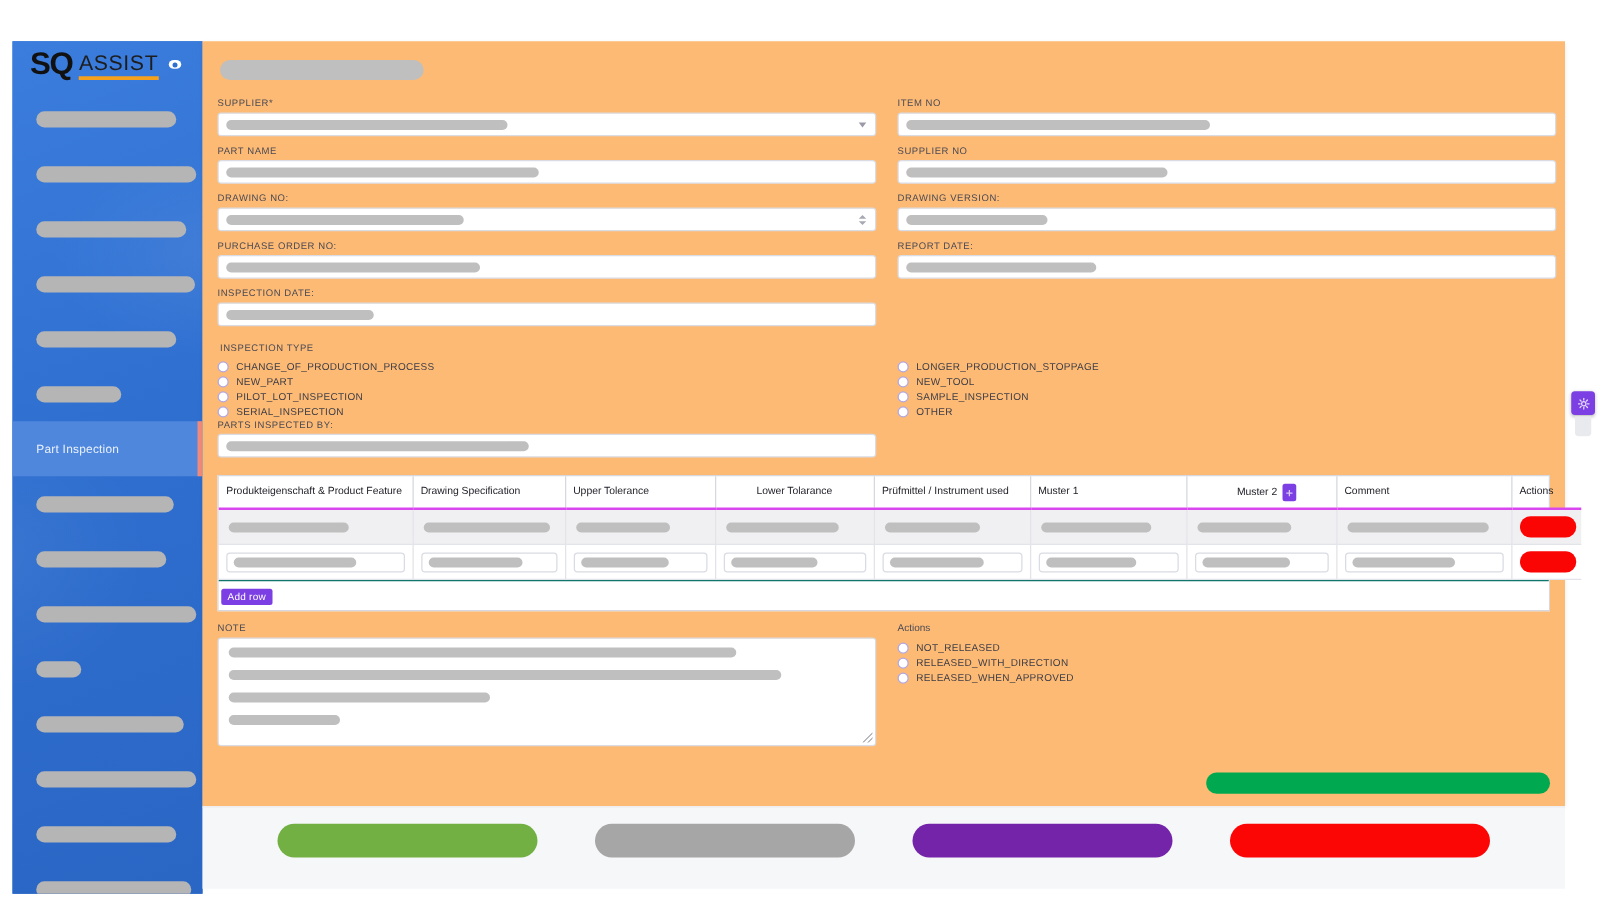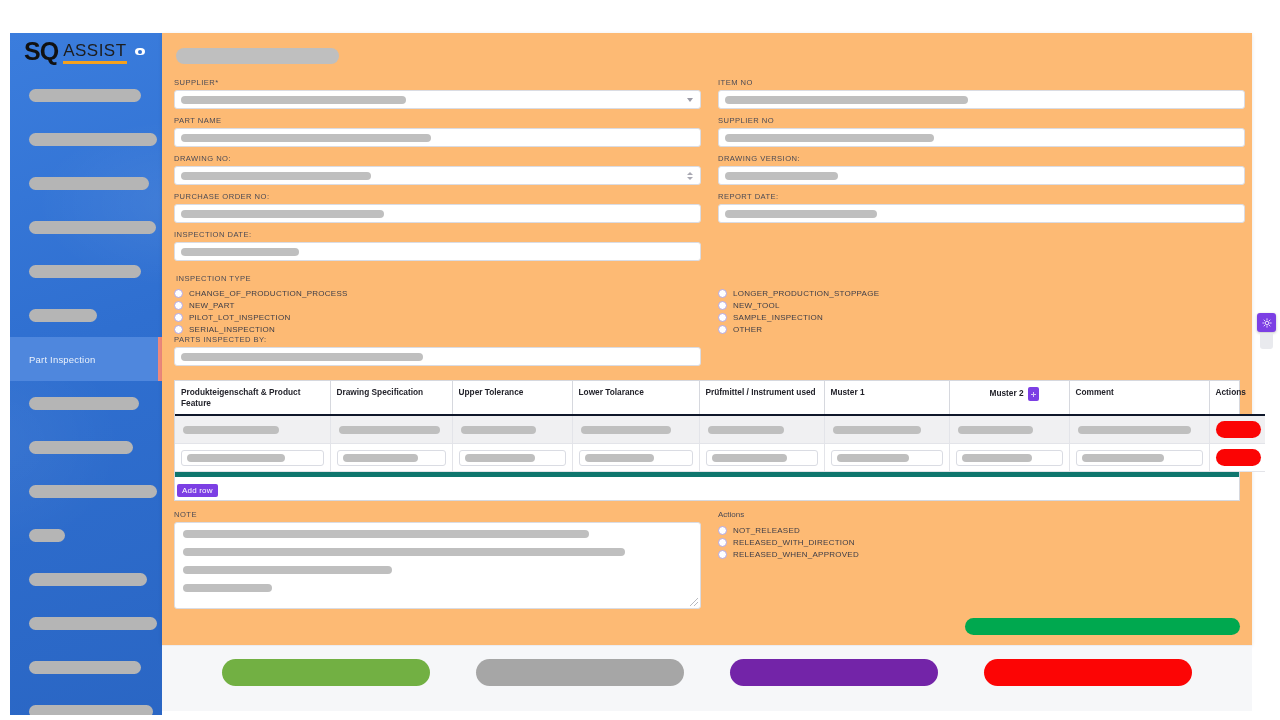--- a/index.html
+++ b/index.html
@@ -153,24 +153,24 @@
 
   
   .tbl-wrap {
     margin-top: 7px;
     border: 1px solid #d6d8de;
     background: #ffffff;
   }
   table.tbl { width: 100%; border-collapse: collapse; table-layout: fixed; }
   table.tbl th {
     text-align: left; vertical-align: top;
-    font-size: 8.3px; font-weight: bold; color: #23232b;
+    font-size: 8.3px; font-weight: normal; color: #23232b;
     padding: 6px 6px 5px 6px;
     border-right: 1px solid #d6d8de;
-    border-bottom: 2px solid #0f172a;
+    border-bottom: 2px solid #d946ef;
     line-height: 11px;
   }
   table.tbl th:last-child { border-right: none; }
   table.tbl td {
     border-right: 1px solid #e3e4e9;
     border-bottom: 1px solid #e3e4e9;
     padding: 5px 6px;
     vertical-align: middle;
   }
   table.tbl td:last-child { border-right: none; }
@@ -189,21 +189,21 @@
     width: 11px; height: 14px; border-radius: 2px;
     background: #7c3fe4; margin-left: 4px; position: relative;
   }
   .badge-plus::before, .badge-plus::after {
     content: ""; position: absolute; background: #d9c8f7;
   }
   .badge-plus::before { left: 3px; top: 6.5px; width: 5px; height: 1px; }
   .badge-plus::after  { left: 5px; top: 4.5px; width: 1px; height: 5px; }
 
   .addrow-bar {
-    border-top: 5px solid #0f766e;
+    border-top: 1px solid #0f766e;
     background: #ffffff; padding: 2px 0 3px 2px;
   }
   .btn-addrow {
     display: inline-block;
     background: #7c3fe4; color: #ffffff;
     font-size: 8px; padding: 2px 5px; border-radius: 2px;
     letter-spacing: 0.2px;
   }
 
   
@@ -456,21 +456,21 @@
         </div>
       </div>
 
       <div class="tbl-wrap">
         <table class="tbl">
           <thead>
             <tr id="tbl-head-row">
                 <th style="width: 155px;"><span>Produkteigenschaft &amp; Product Feature</span></th>
                 <th style="width: 122px;"><span>Drawing Specification</span></th>
                 <th style="width: 120px;"><span>Upper Tolerance</span></th>
-                <th style="width: 127px;"><span>Lower Tolarance</span></th>
+                <th style="width: 127px; text-align: center;"><span>Lower Tolarance</span></th>
                 <th style="width: 125px; margin-left: 40px;"><span>Prüfmittel / Instrument used</span></th>
                 <th style="width: 125px;"><span>Muster 1</span></th>
                 <th style="width: 120px; padding-left: 40px;"><span>Muster 2</span><span class="badge-plus"></span></th>
                 <th style="width: 140px;"><span>Comment</span></th>
                 <th style="width: 56px;"><span>Actions</span></th>
               </tr>
           </thead>
           <tbody id="tbl-body">
               <tr class="row-readonly">
                 <td>

